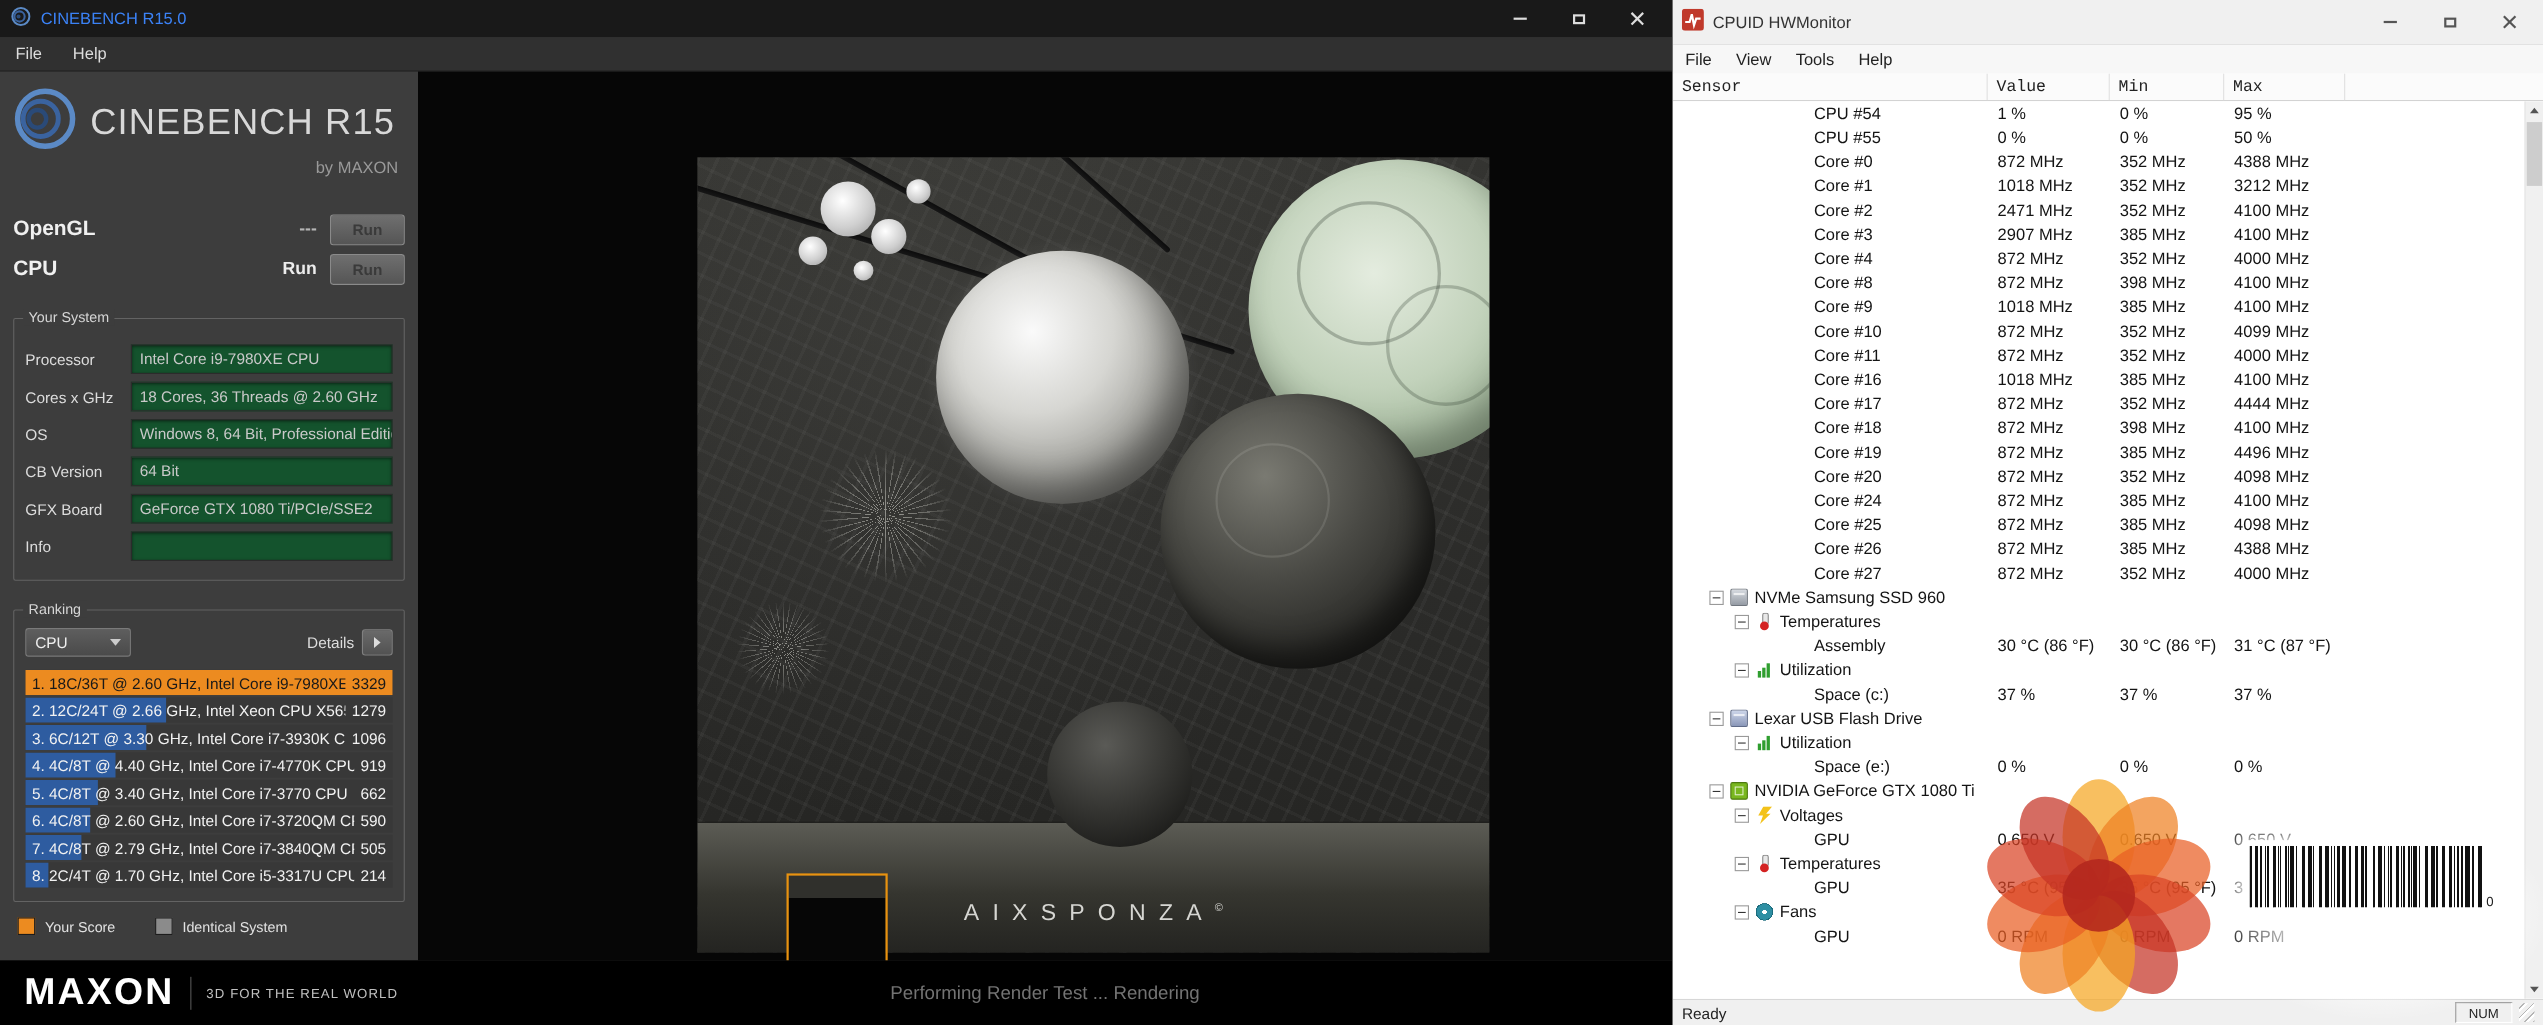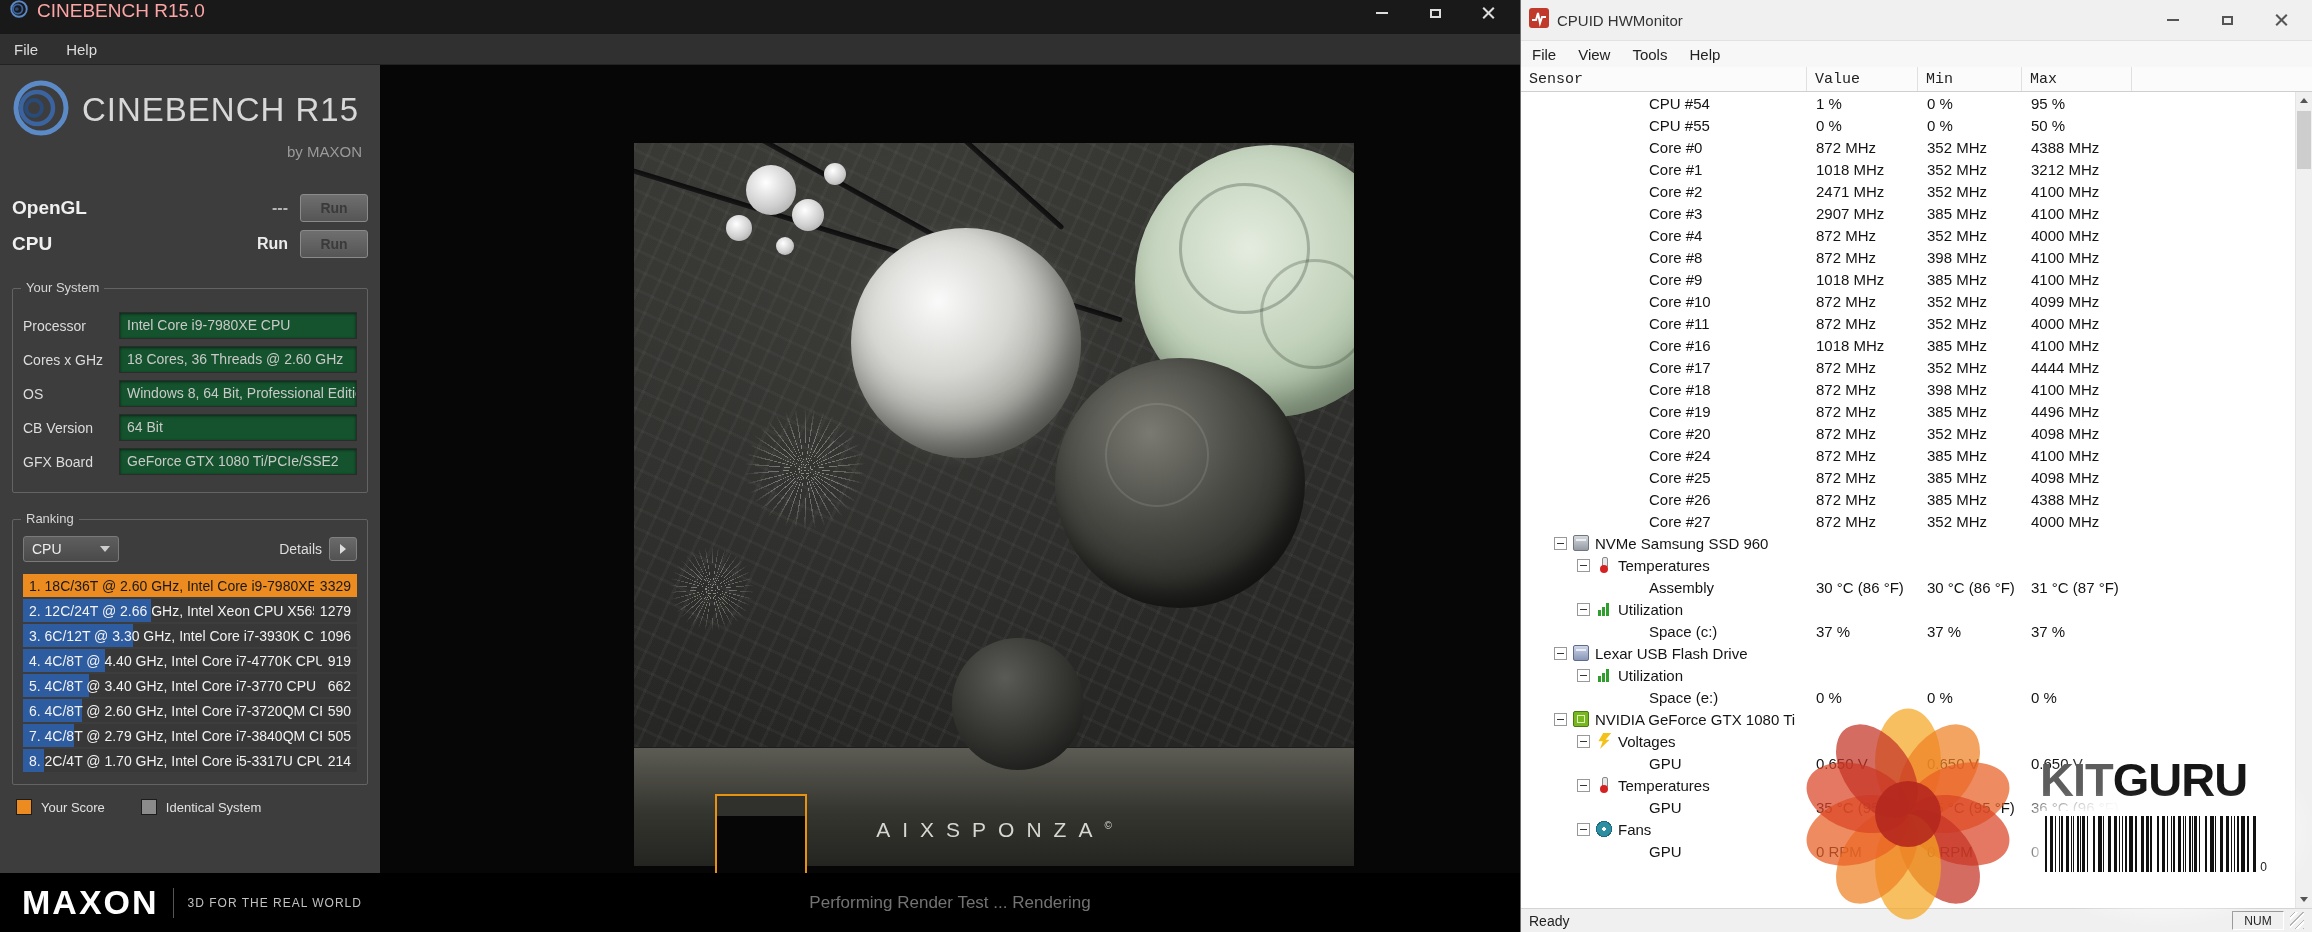--- a/index.html
+++ b/index.html
@@ -2,22 +2,22 @@
 <html><head>
 <meta charset="utf-8">
 <style>
   html,body{margin:0;padding:0;background:#101010;}
   .screen{position:relative;width:2312px;height:932px;overflow:hidden;background:#101010;
           font-family:"Liberation Sans",sans-serif;}
 
   
   .cb-window{position:absolute;left:0;top:0;width:1520px;height:932px;background:#3d3d3d;
              display:flex;flex-direction:column;}
-  .cb-titlebar{height:34px;flex:0 0 34px;background:#191919;display:flex;align-items:flex-start;
-               padding:0 10px;color:#fca5a5;font-size:19px;gap:9px;}
+  .cb-titlebar{height:34px;flex:0 0 34px;background:#191919;display:flex;align-items:center;
+               padding:0 10px;color:#3b82f6;font-size:15px;gap:9px;}
   .tb-spacer{flex:1;}
   .tb-btn{width:44px;height:26px;display:flex;align-items:center;justify-content:center;color:#ddd;}
   .gl-min{display:block;width:12px;height:2px;background:currentColor;}
   .gl-max{display:block;width:11px;height:9px;border:2px solid currentColor;box-sizing:border-box;}
   .gl-close{display:block;position:relative;width:15px;height:13px;}
   .gl-close::before,.gl-close::after{content:"";position:absolute;left:0;top:5px;width:15px;height:2px;background:currentColor;}
   .gl-close::before{transform:rotate(45deg);} .gl-close::after{transform:rotate(-45deg);}
   .cb-menubar{height:30px;flex:0 0 30px;background:#303030;border-bottom:1px solid #222;
               display:flex;align-items:center;color:#ddd;font-size:15px;}
   .cb-menu-item{padding:0 14px;}
@@ -292,20 +292,24 @@
                 <div class="sys-field">Windows 8, 64 Bit, Professional Edition</div>
               </div>
               <div class="sys-row">
                 <span class="sys-label">CB Version</span>
                 <div class="sys-field">64 Bit</div>
               </div>
               <div class="sys-row">
                 <span class="sys-label">GFX Board</span>
                 <div class="sys-field">GeForce GTX 1080 Ti/PCIe/SSE2</div>
               </div>
+              <div class="sys-row">
+                <span class="sys-label">Info</span>
+                <div class="sys-field"></div>
+              </div>
             </div>
         </div>
 
         <div class="cb-group">
           <span class="cb-group-title">Ranking</span>
           <div class="rank-controls">
             <div class="cb-select">
               <span>CPU</span>
               <i class="tri-down-s"></i>
             </div>
@@ -783,19 +787,18 @@
       <ellipse cx="100" cy="52" rx="30" ry="48" fill="#f5a623" fill-opacity="0.72" transform="rotate(180 100 100)"></ellipse>
       <ellipse cx="100" cy="52" rx="30" ry="48" fill="#ef8122" fill-opacity="0.72" transform="rotate(216 100 100)"></ellipse>
       <ellipse cx="100" cy="52" rx="30" ry="48" fill="#e95e24" fill-opacity="0.72" transform="rotate(252 100 100)"></ellipse>
       <ellipse cx="100" cy="52" rx="30" ry="48" fill="#d94425" fill-opacity="0.72" transform="rotate(288 100 100)"></ellipse>
       <ellipse cx="100" cy="52" rx="30" ry="48" fill="#c53326" fill-opacity="0.72" transform="rotate(324 100 100)"></ellipse>
       <circle cx="100" cy="100" r="30" fill="#b3271e" fill-opacity="0.88"></circle>
     </svg>
   </div>
   <div class="kg-textblock">
     <div class="kg-glow"></div>
-    <div class="kg-words"><span class="kg-kit">KIT</span><span class="kg-guru">GURU</span></div>
     <div class="kg-barcode">
       <span class="kg-digit">0</span>
     </div>
   </div>
 
 </div>
 
 </body></html>

